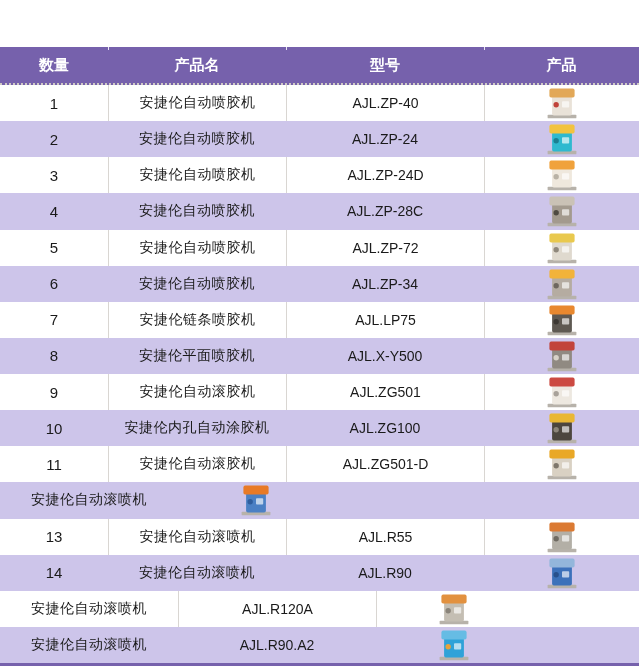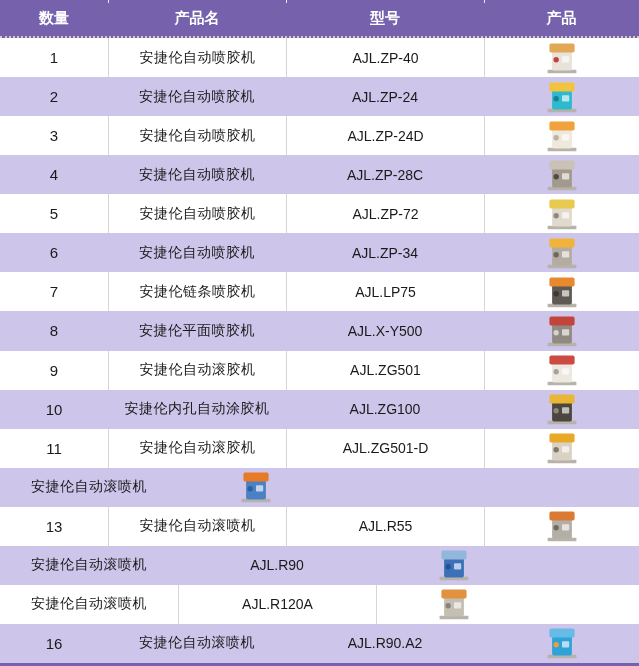--- a/index.html
+++ b/index.html
@@ -12,21 +12,21 @@
     display: flex; flex-direction: column;
     background: #ffffff;
     border-bottom: 3px solid #7661AC;
   }
   .header-row {
     flex: none; height: 38px; box-sizing: border-box;
     background: #7661AC;
     border-bottom: 2px dotted #CFCAC4;
     display: flex; align-items: center;
     position: relative;
-    color: #ffffff; font-weight: bold; font-size: 15px;
+    color: #ffffff; font-weight: bold; font-size: 15px; margin-top: 47px;
   }
   .tick {
     position: absolute; top: 0; width: 1px; height: 3px;
     background: rgba(255,255,255,0.85);
   }
   .tick.t1 { left: 108px; } .tick.t2 { left: 286px; } .tick.t3 { left: 484px; }
   #rows { flex: 1; display: flex; flex-direction: column; }
   .row {
     flex: 1; display: flex; align-items: center;
     font-size: 14px; color: #1A1A1A; background: #ffffff;
@@ -255,20 +255,21 @@
         <rect class="m-base" x="4" y="33" width="32" height="4" rx="1"></rect>
         <rect class="m-body" x="9" y="12" width="22" height="22" rx="2"></rect>
         <rect class="m-top" x="6" y="4" width="28" height="10" rx="2"></rect>
         <rect class="m-win" x="20" y="18" width="8" height="7" rx="1"></rect>
         <circle class="m-acc" cx="13.5" cy="22" r="3"></circle>
       </svg>
     </div>
   </div>
 
   <div class="row">
+    <div class="cell c-qty">14</div>
     <div class="cell c-name">安捷伦自动滚喷机</div>
     <div class="cell c-model">AJL.R90</div>
     <div class="cell c-img">
       <svg class="machine" width="36" height="36" viewBox="0 0 40 40" aria-hidden="true" style="--c1: #3C71BA; --c2: #93B6DB; --c3: #28508C;">
         <rect class="m-base" x="4" y="33" width="32" height="4" rx="1"></rect>
         <rect class="m-body" x="9" y="12" width="22" height="22" rx="2"></rect>
         <rect class="m-top" x="6" y="4" width="28" height="10" rx="2"></rect>
         <rect class="m-win" x="20" y="18" width="8" height="7" rx="1"></rect>
         <circle class="m-acc" cx="13.5" cy="22" r="3"></circle>
       </svg>
@@ -283,21 +284,20 @@
         <rect class="m-base" x="4" y="33" width="32" height="4" rx="1"></rect>
         <rect class="m-body" x="9" y="12" width="22" height="22" rx="2"></rect>
         <rect class="m-top" x="6" y="4" width="28" height="10" rx="2"></rect>
         <rect class="m-win" x="20" y="18" width="8" height="7" rx="1"></rect>
         <circle class="m-acc" cx="13.5" cy="22" r="3"></circle>
       </svg>
     </div>
   </div>
 
   <div class="row">
-    <div class="cell c-qty">16</div>
     <div class="cell c-name">安捷伦自动滚喷机</div>
     <div class="cell c-model">AJL.R90.A2</div>
     <div class="cell c-img">
       <svg class="machine" width="36" height="36" viewBox="0 0 40 40" aria-hidden="true" style="--c1: #2FA2D8; --c2: #66BCE4; --c3: #E8A23C;">
         <rect class="m-base" x="4" y="33" width="32" height="4" rx="1"></rect>
         <rect class="m-body" x="9" y="12" width="22" height="22" rx="2"></rect>
         <rect class="m-top" x="6" y="4" width="28" height="10" rx="2"></rect>
         <rect class="m-win" x="20" y="18" width="8" height="7" rx="1"></rect>
         <circle class="m-acc" cx="13.5" cy="22" r="3"></circle>
       </svg>

